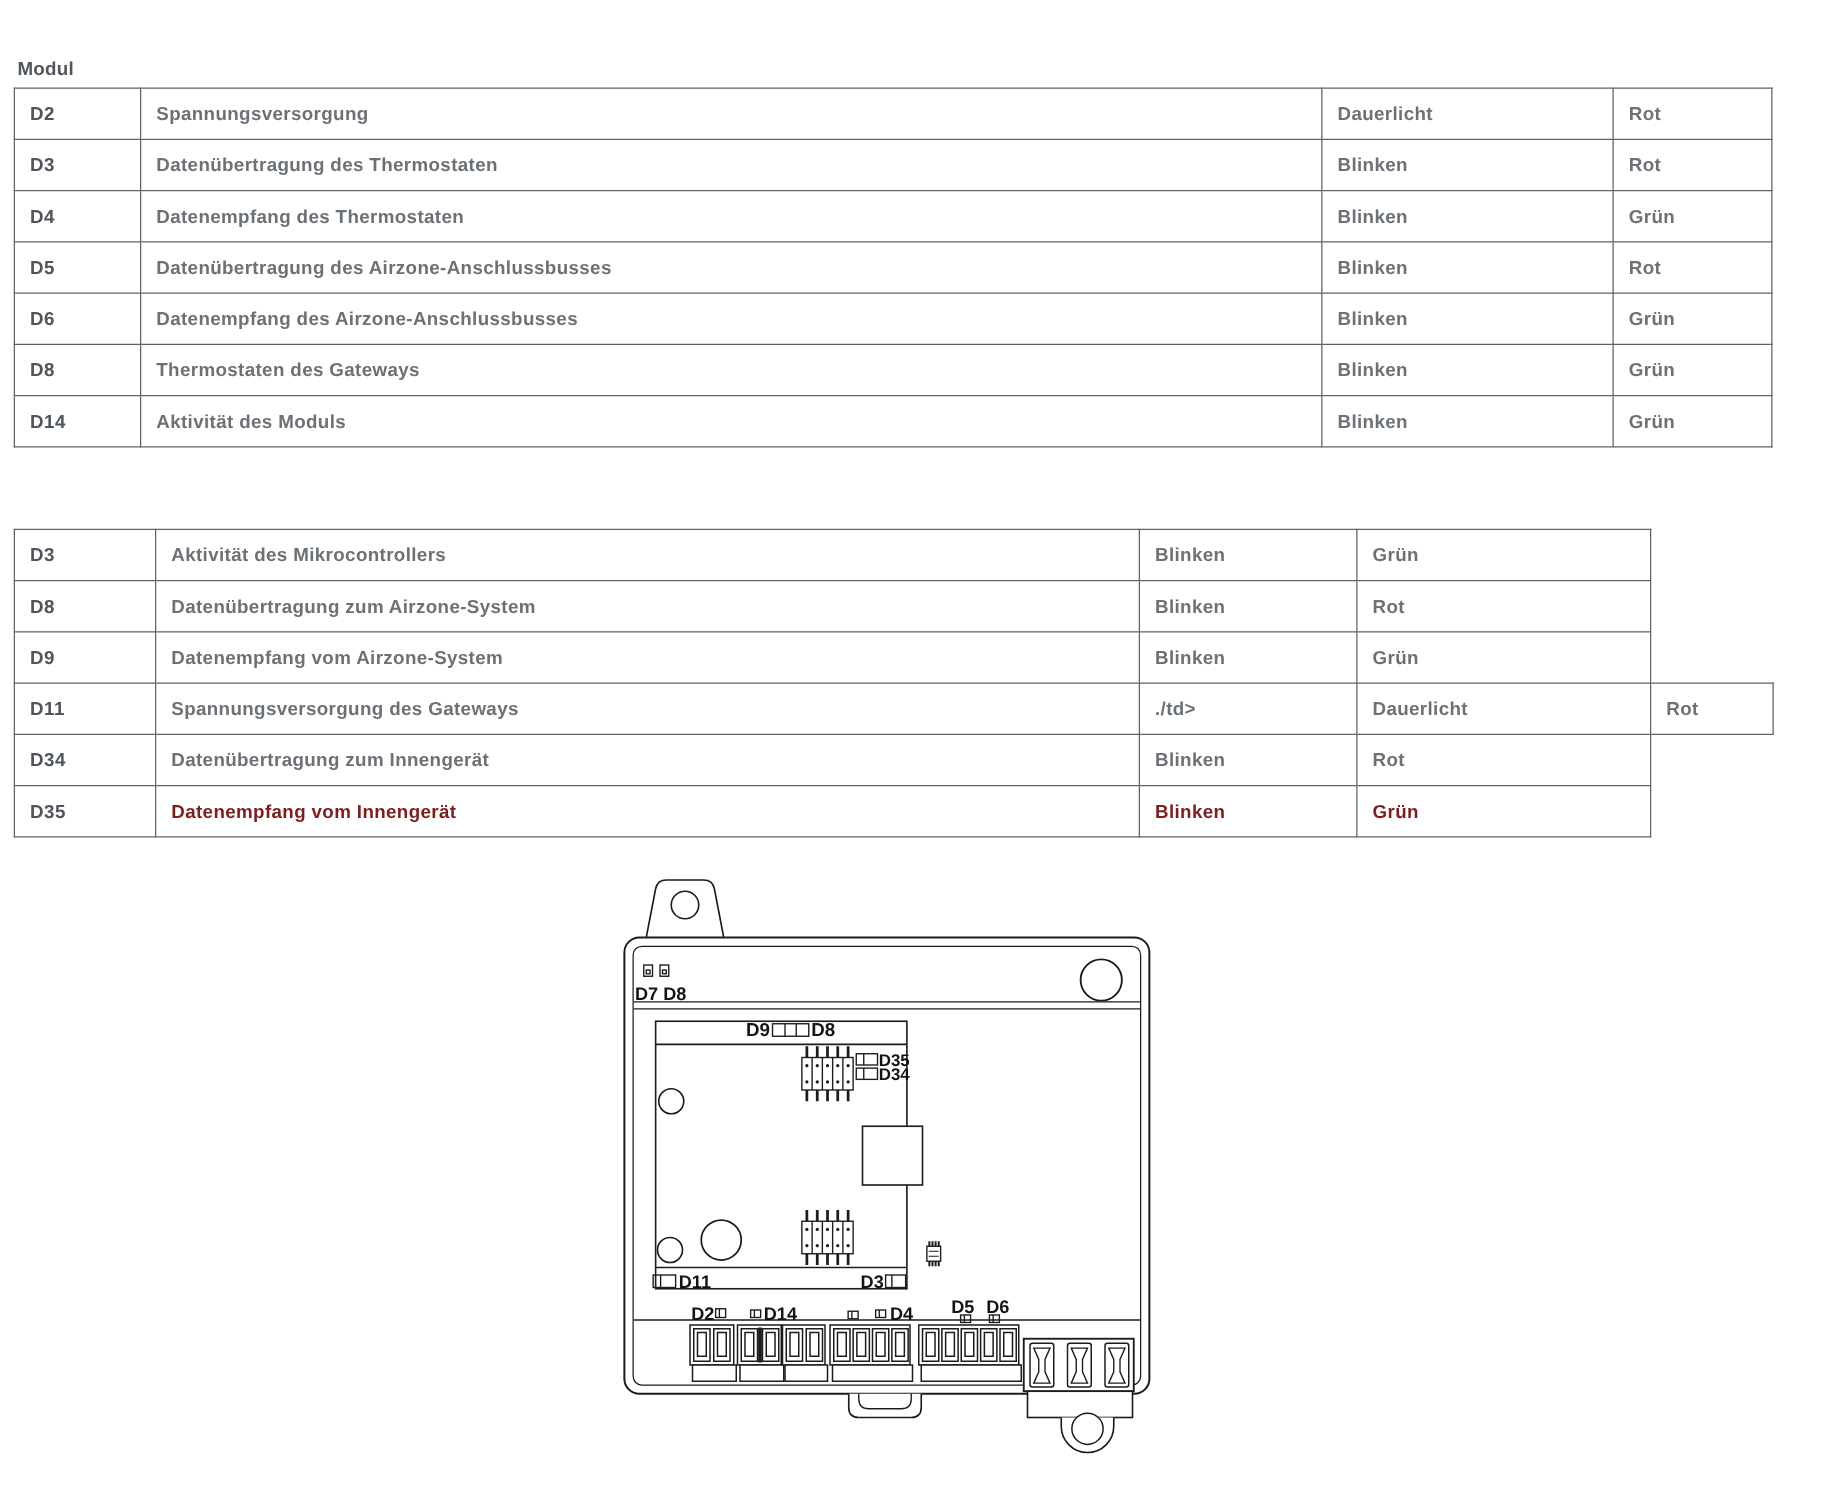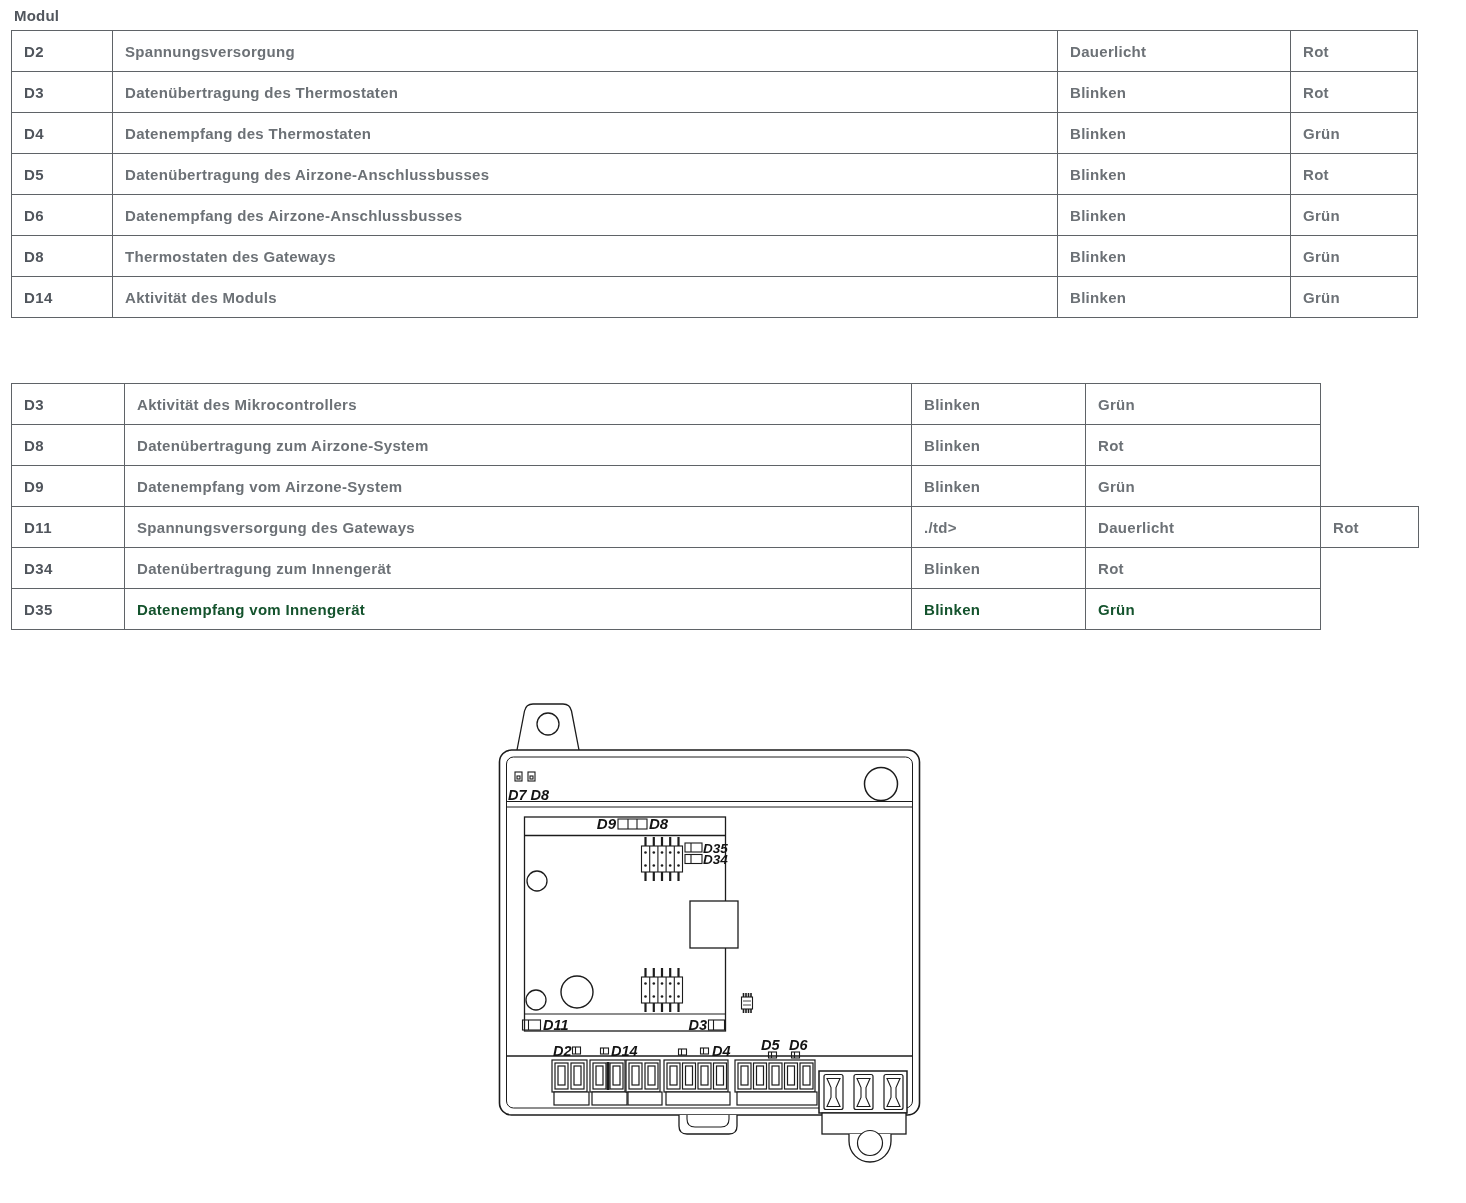--- a/index.html
+++ b/index.html
@@ -1,40 +1,40 @@
 <!DOCTYPE html>
 <html><head>
 <meta charset="utf-8">
 <style>
   html,body{margin:0;padding:0;background:#ffffff;}
   body{font-family:"Liberation Sans",sans-serif;}
   #app{position:relative;width:1466px;height:1203px;background:#fff;overflow:hidden;}
 
-  .tbl-block{position:absolute;}
+  .tbl-block{position:absolute;margin-top:40px;}
   .tbl-title{font-size:15px;font-weight:700;color:#51565d;margin:0 0 6px 3px;letter-spacing:.2px;}
 
   table.led-table{border-collapse:collapse;table-layout:fixed;}
   table.led-table td{
     border:1px solid #5f6367;
     height:40px;
     padding:0 8px 0 12px;
     font-size:15px;
     color:#6c7176;
     letter-spacing:.3px;
     vertical-align:middle;
     white-space:nowrap;
     overflow:hidden;
     background:#fff;
     font-weight:bold;
   }
   table.led-table td.lbl{font-weight:700;color:#50555c;letter-spacing:.4px;}
-  tr.muted td{color:#14532d;}
+  tr.muted td{color:#7f1d1d;}
   tr.muted td.lbl{color:#50555c;}
 
-  #diagram-wrap{position:absolute;left:495px;top:695px;width:430px;height:485px;font-style:italic;}
+  #diagram-wrap{position:absolute;left:495px;top:695px;width:430px;height:485px;}
   svg text{stroke:none;}
   .dlabel{font-family:"Liberation Sans",sans-serif;font-weight:700;fill:#141414;}
   .logoA{font-family:"Liberation Sans",sans-serif;font-weight:400;fill:none;stroke:#1c1c1c;stroke-width:1.2px;}
 </style>
 </head>
 <body>
 
 <div id="app">
 
   <section class="tbl-block" style="left:11px;top:7px;">

